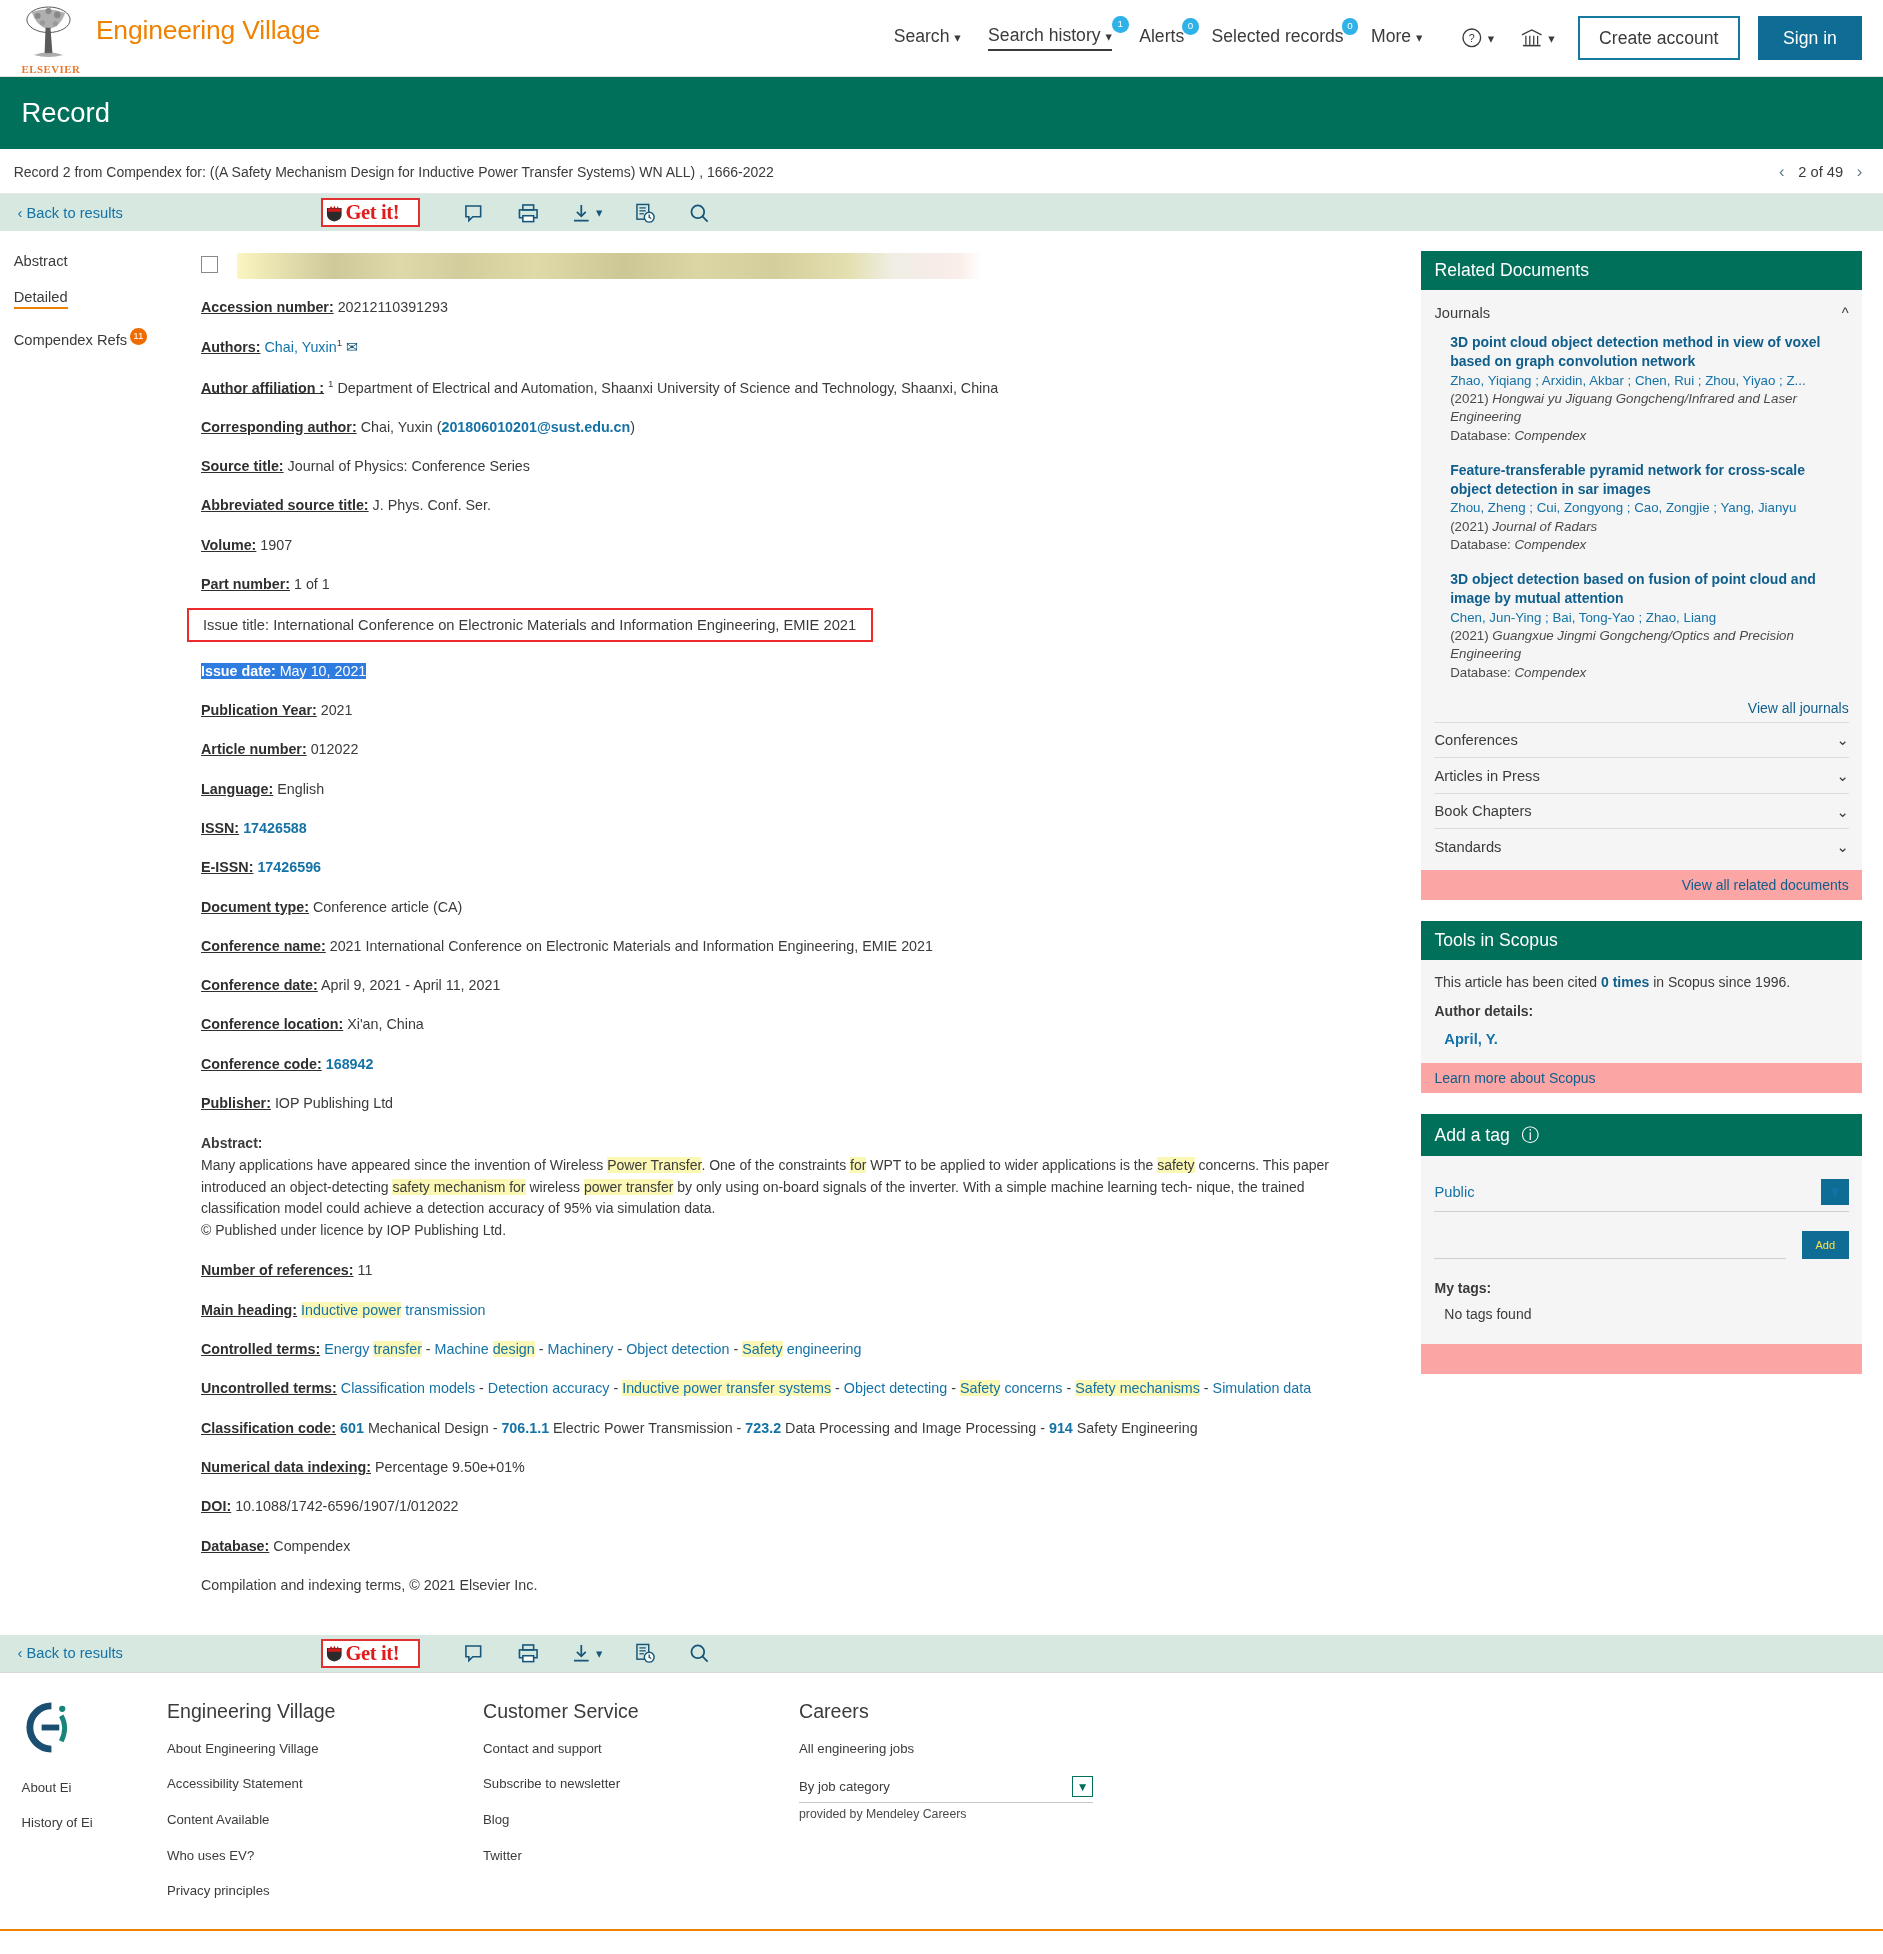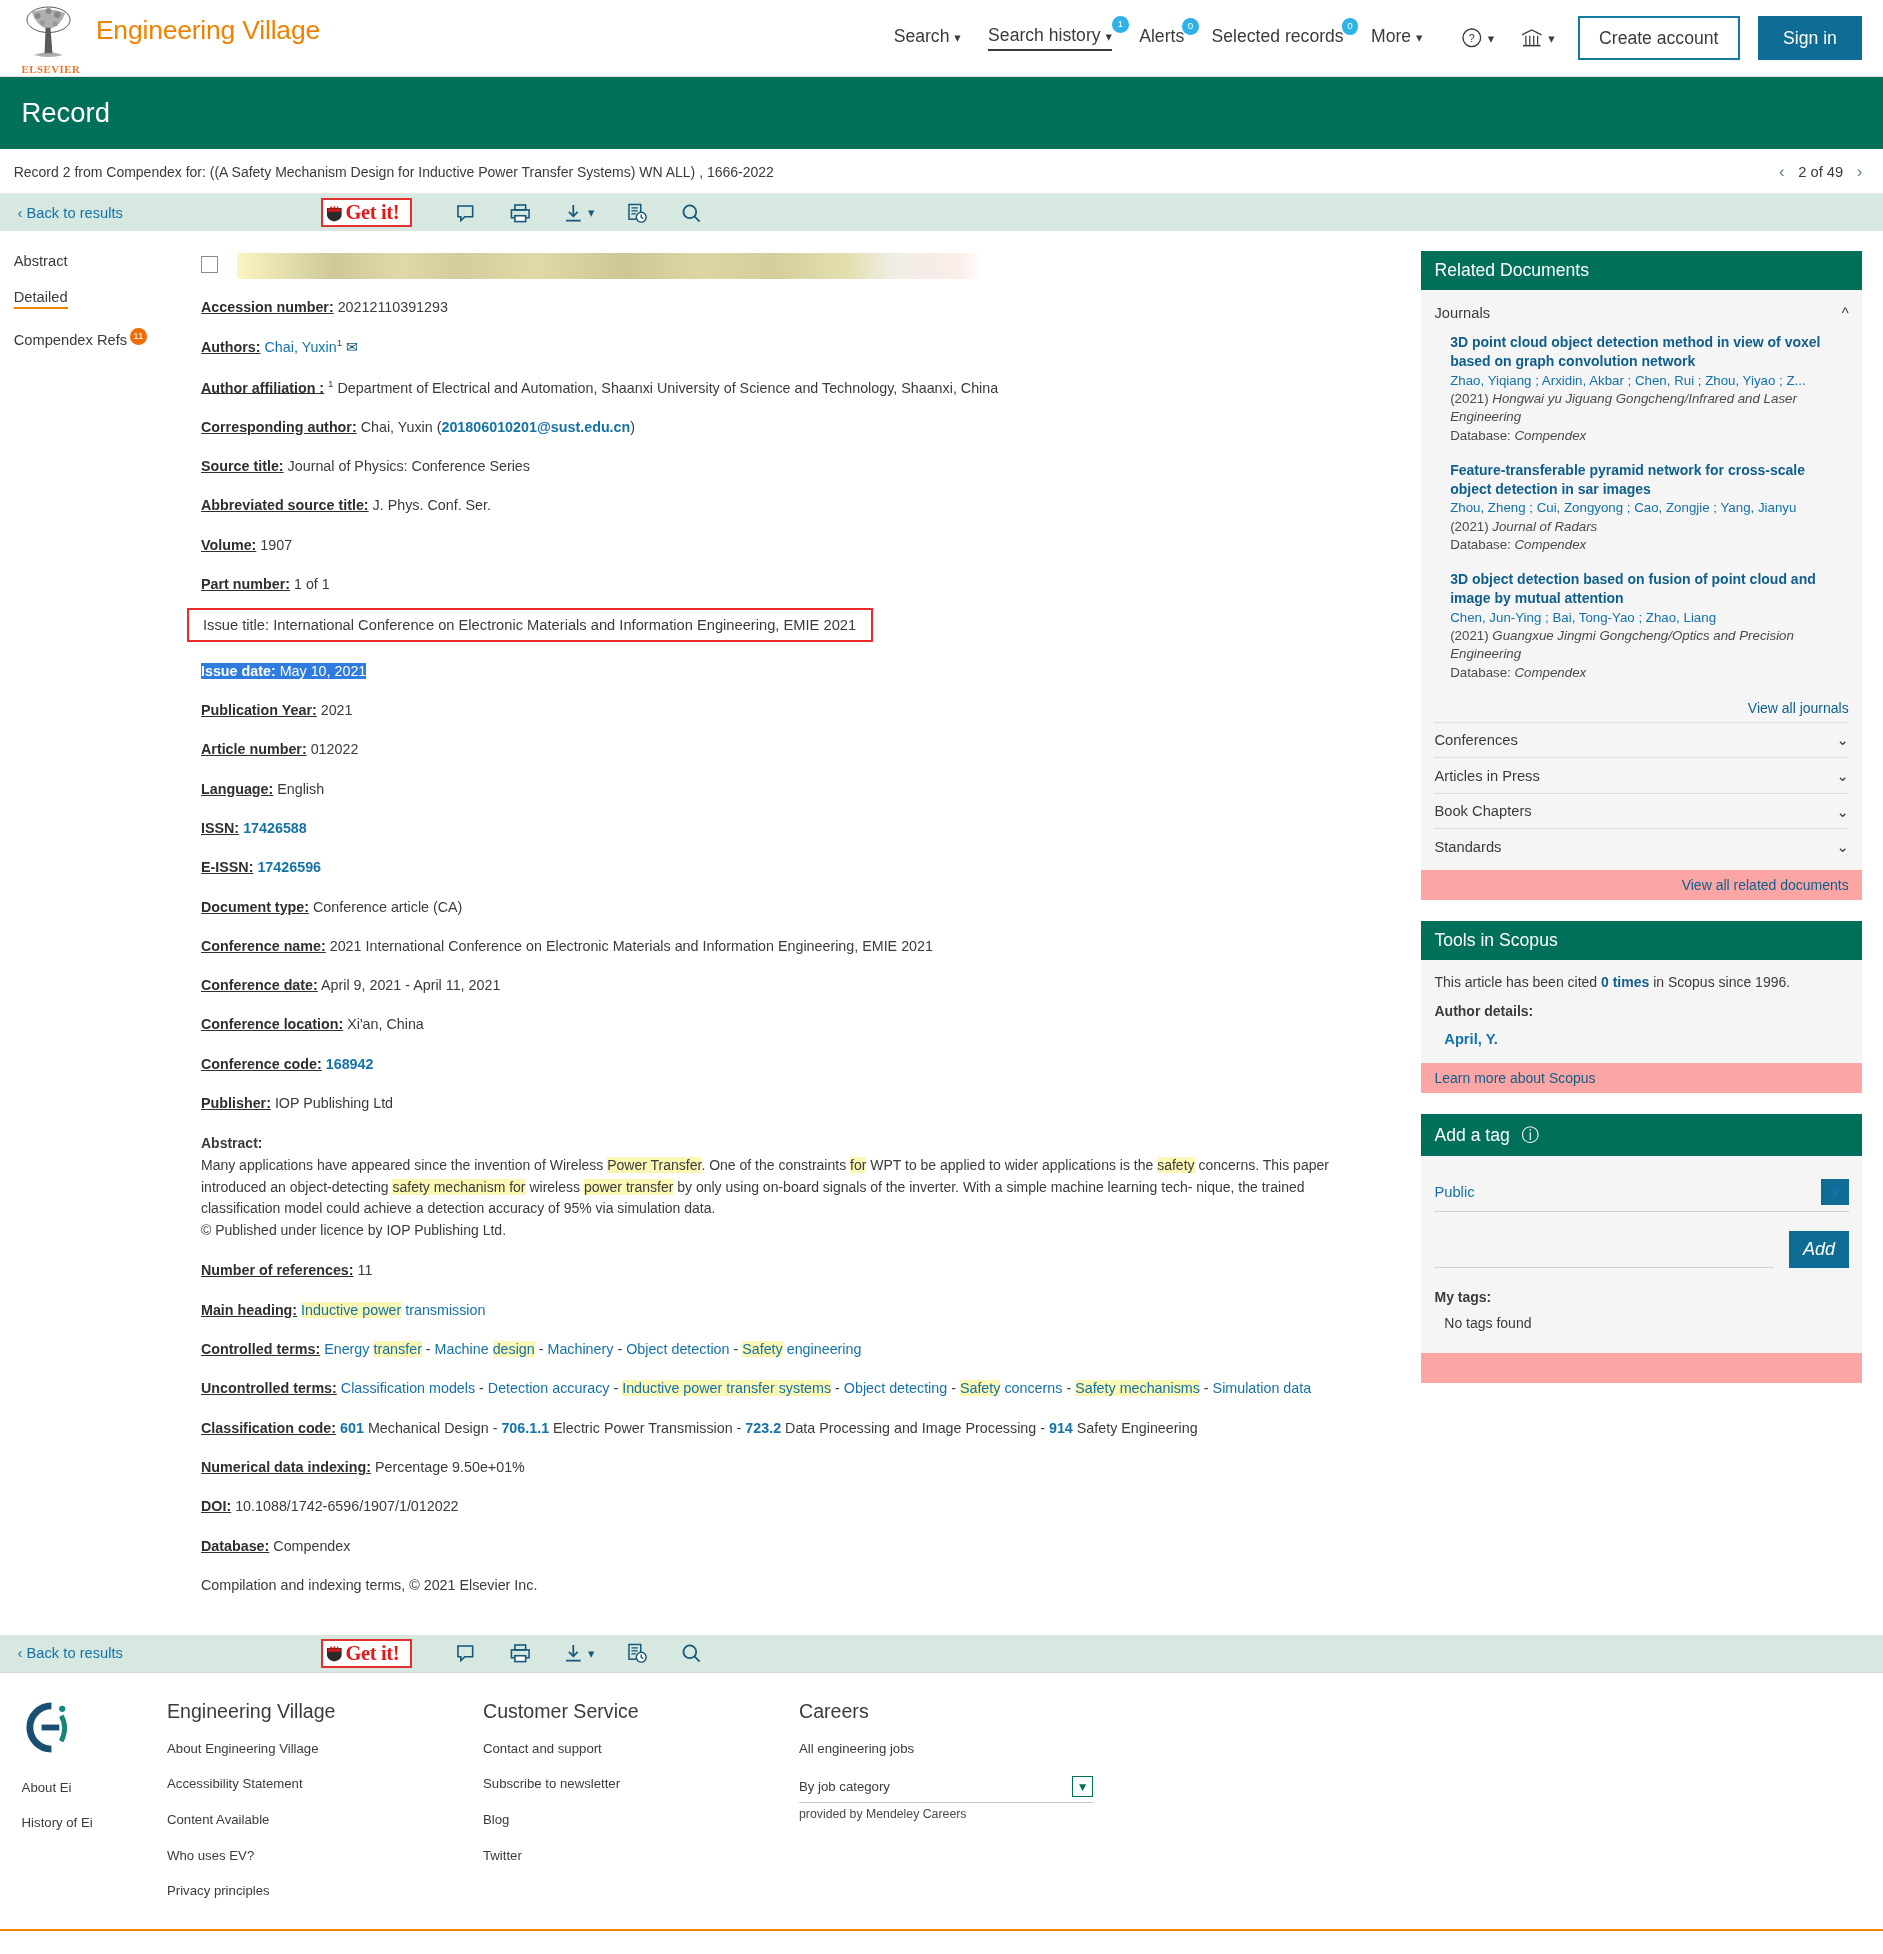--- a/index.html
+++ b/index.html
@@ -74,21 +74,21 @@
   .pager .arr { color:#5b7b8b; cursor:pointer; font-size:16.7px; }
 
   
   .actionbar {
     background:#d7e8e1; display:flex; align-items:center;
     height:37px; padding:0 17.6px; position:relative;
   }
   .back-link { color:#1472a6; font-size:14.7px; cursor:pointer; }
   .getit {
     border:2px solid #e03030; background:#fff; display:flex;
-    align-items:center; gap:2px; padding:1px 11px 1px 2px;
+    align-items:center; gap:2px; padding:1px 19px 1px 2px;
     margin-left:198px; cursor:pointer;
   }
   .getit-text {
     color:#e01b1b; font-size:20.6px; font-weight:700;
     font-family:"Liberation Serif", serif; letter-spacing:-0.4px;
   }
   .tool-icons { display:flex; align-items:center; gap:33px; margin-left:43px; }
   .tool-icons .icon-btn { color:#15567a; }
 
   
@@ -179,22 +179,22 @@
     align-items:center; justify-content:space-between; padding-bottom:5.9px;
   }
   .tag-select span { color:#1472a6; font-size:14.7px; }
   .sel-caret {
     background:#0f6d95; color:#fff; width:27.4px; height:25.5px;
     display:flex; align-items:center; justify-content:center; cursor:pointer;
   }
   .tag-input-row { display:flex; align-items:flex-end; gap:15.7px; padding-top:19.6px; }
   .tag-input { flex:1; border:none; border-bottom:1px solid #cfcfcf; height:21.6px; background:transparent; }
   .btn-add {
-    background:#0f6d95; color:#ffffff; border:none; font-size:18px;
-    padding:7.8px 13.7px; cursor:pointer; font-family:"Liberation Sans", sans-serif;font-style:italic;
+    background:#0f6d95; color:#fde047; border:none; font-size:11px;
+    padding:7.8px 13.7px; cursor:pointer; font-family:"Liberation Sans", sans-serif;
   }
 
   
   .bottombar { margin-top:13.7px; }
 
   
   .footer-top { border-top:1px solid #d8d8d8; padding:27.4px 0 9.8px; display:flex; }
   .f-logo-col { width:167px; padding-left:21.6px; }
   .f-col { width:316px; }
   .f-col.careers { width:412px; }

